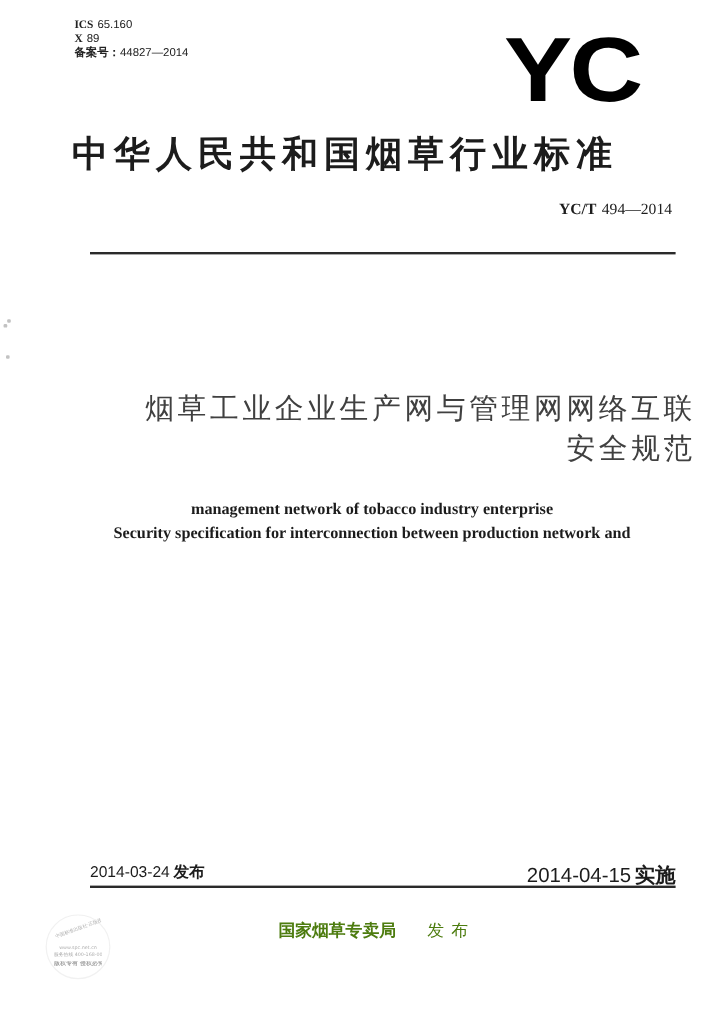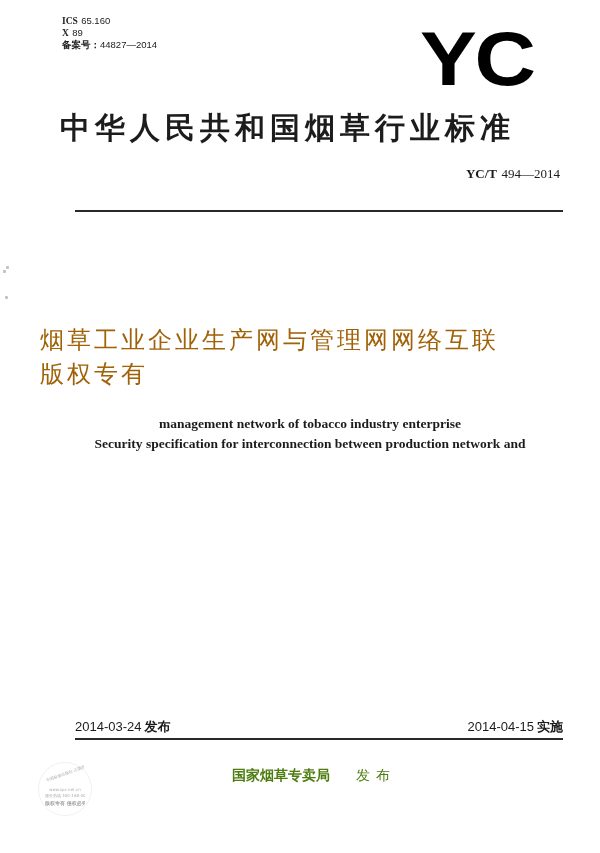--- a/index.html
+++ b/index.html
@@ -78,25 +78,25 @@
       background: #2a2a2a;
     }
     .rule.top { top: 210px; }
     .rule.bottom { top: 738px; }
 
     
     .cn-title {
       left: 40px;
       width: 540px;
       top: 323px;
-      text-align: left;
+      text-align: right;
       font-size: 24px;
       line-height: 34px;
       letter-spacing: 3px;
-      color: #a16207;
+      color: #404040;
     }
 
     
     .en-title {
       left: 60px;
       width: 500px;
       top: 414px;
       text-align: center;
       font-family: "Liberation Serif", serif;
       font-weight: bold;
@@ -109,21 +109,21 @@
     .date-left {
       left: 75px;
       top: 718px;
       font-size: 13px;
       color: #1c1c1c;
       white-space: nowrap;
     }
     .date-right {
       right: 37px;
       top: 718px;
-      font-size: 13px;
+      font-size: 17px;
       color: #1c1c1c;
       white-space: nowrap;
     }
     .date-left .d, .date-right .d { font-family: "Liberation Sans", sans-serif; margin-top: 39px; }
     .date-left .a, .date-right .a { font-weight: bold; margin-left: 3px; }
 
     
     .issuer {
       left: 232px;
       top: 767px;
@@ -194,21 +194,21 @@
 </div>
 
 <div class="abs rule top"></div>
 
 <div class="abs speck" style="left:6px; top:266px;"></div>
 <div class="abs speck" style="left:3px; top:270px;"></div>
 <div class="abs speck" style="left:5px; top:296px;"></div>
 
 <div class="abs cn-title">
   <div>烟草工业企业生产网与管理网网络互联</div>
-  <div>版权专有</div>
+  <div>安全规范</div>
 </div>
 
 <div class="abs en-title">
   <div>management network of tobacco industry enterprise</div>
   <div>Security specification for interconnection between production network and</div>
 </div>
 
 <div class="abs date-left">
   <span class="d">2014-03-24</span><span class="a">发布</span>
 </div>

